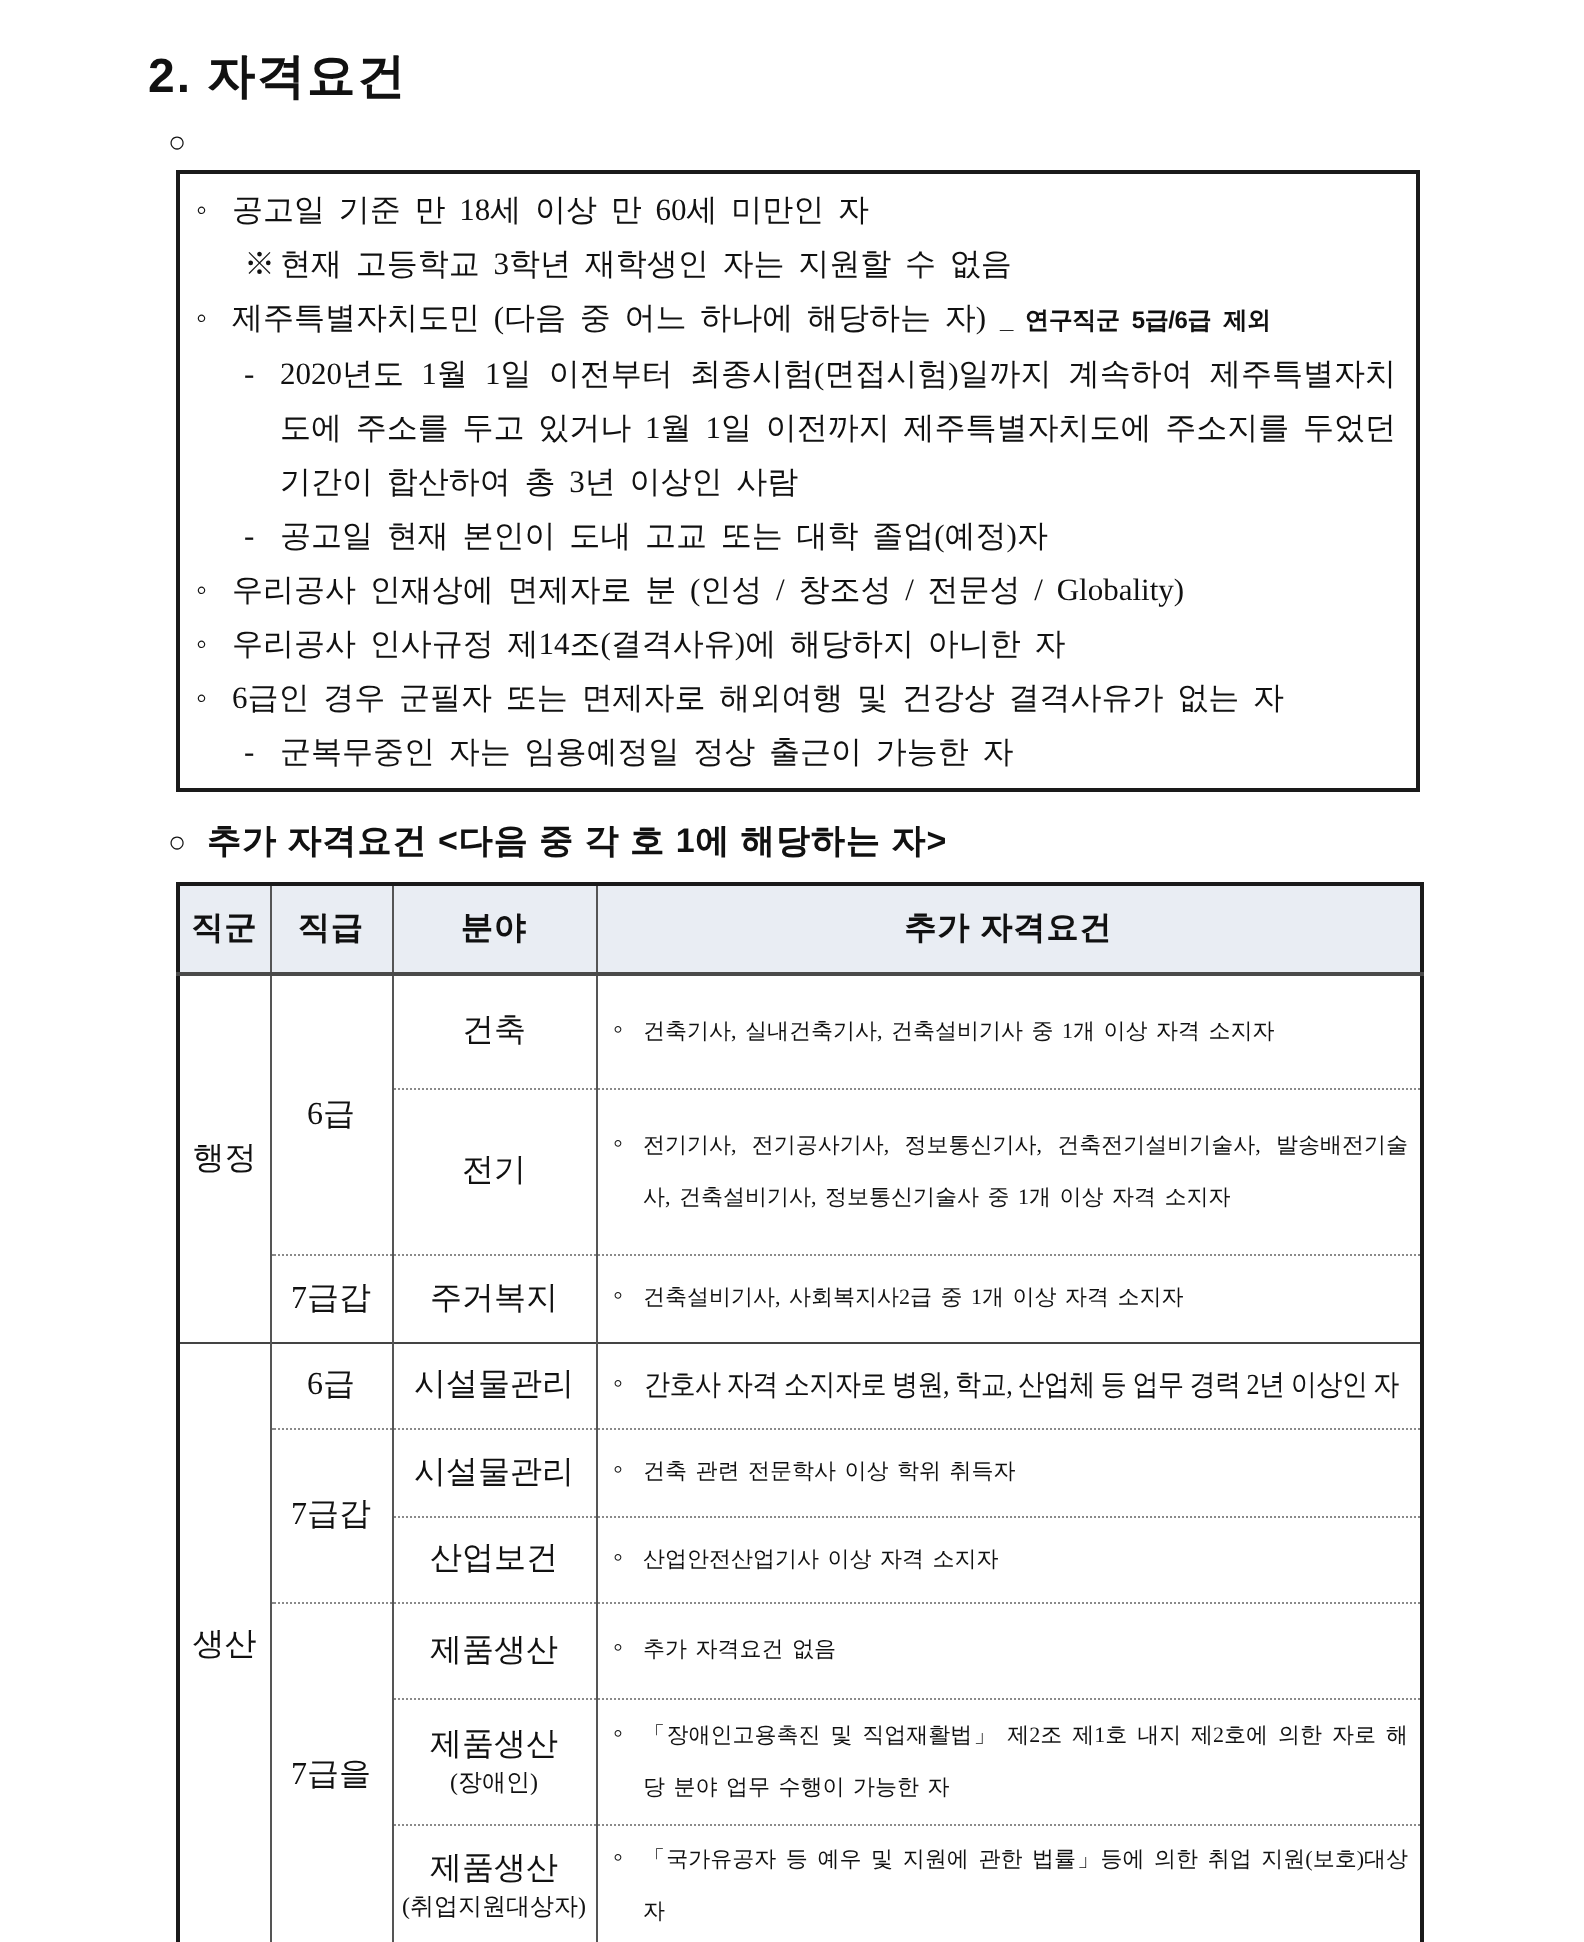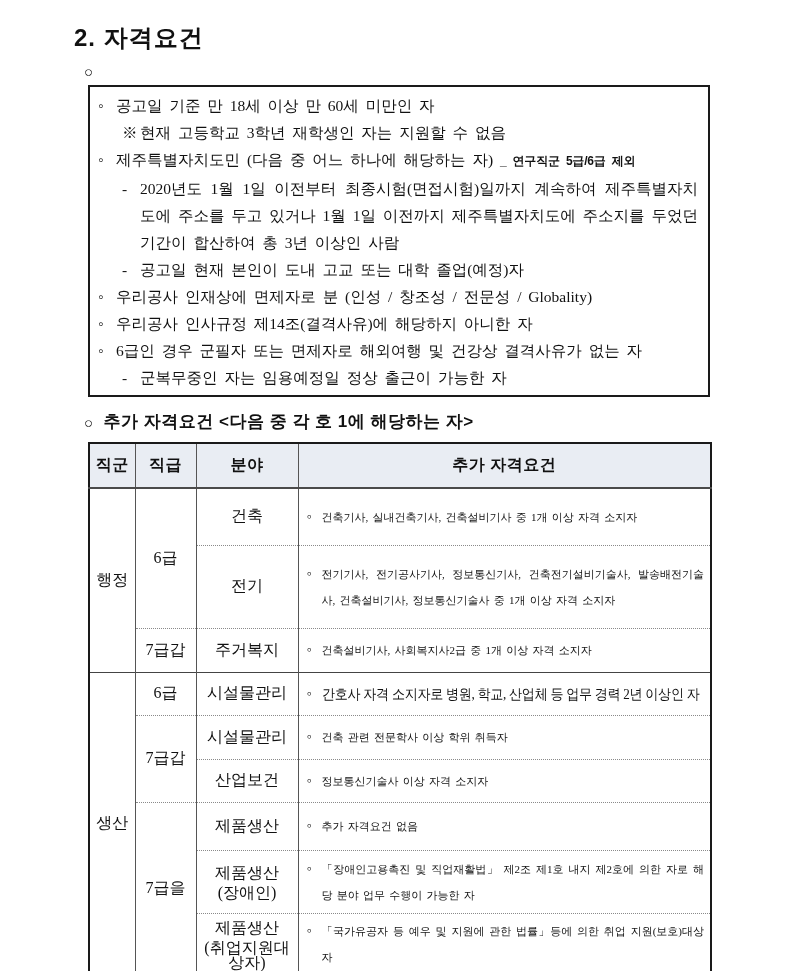--- a/index.html
+++ b/index.html
@@ -121,21 +121,21 @@
   .req-wrap .rtext.condensed {
     white-space: nowrap;
     font-size: 14.5px;
     transform: scaleX(0.9);
     transform-origin: left center;
     word-spacing: 0;
     letter-spacing: -0.3px;
   }
   .bunya-sub {
     display: block;
-    font-size: 16px;
+    font-size: 12px;
     line-height: 15px;
     margin-top: 1px;
   }
   
   tr.h-r0 { height: 57px; }
   tr.h-r1 { height: 83px; }
   tr.h-r2 { height: 44px; }
   tr.h-r3 { height: 43px; }
   tr.h-r4 { height: 44px; }
   tr.h-r5 { height: 43px; }
@@ -276,21 +276,21 @@
             <span class="rmark">◦</span>
             <div class="rtext">건축 관련 전문학사 이상 학위 취득자</div>
           </div>
         </td>
       </tr>
       <tr class="h-r5">
         <td class="c-center">산업보건</td>
         <td class="c-req">
           <div class="req-wrap">
             <span class="rmark">◦</span>
-            <div class="rtext">정보통신기술사 이상 자격 소지자</div>
+            <div class="rtext">산업안전산업기사 이상 자격 소지자</div>
           </div>
         </td>
       </tr>
       <tr class="h-r6">
         <td class="c-center" rowspan="3">7급을</td>
         <td class="c-center">제품생산</td>
         <td class="c-req">
           <div class="req-wrap">
             <span class="rmark">◦</span>
             <div class="rtext">추가 자격요건 없음</div>

